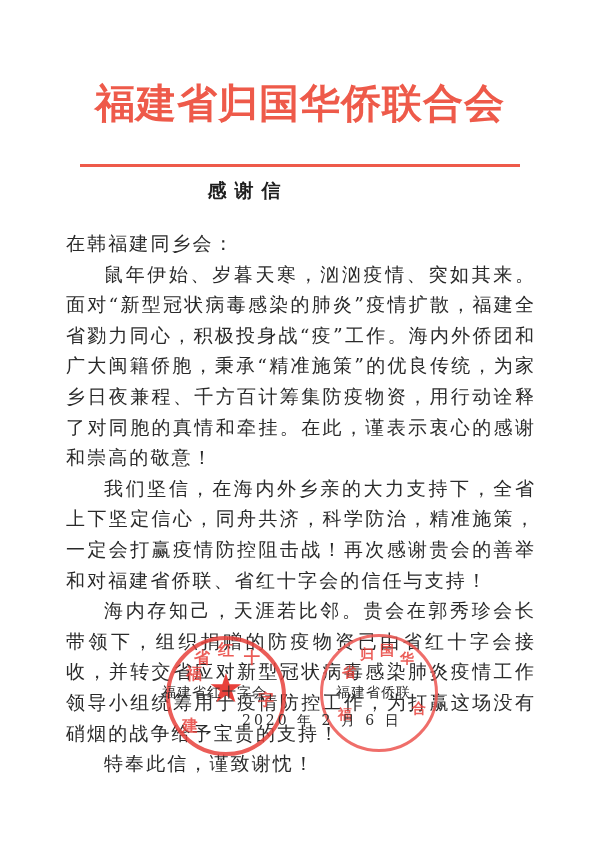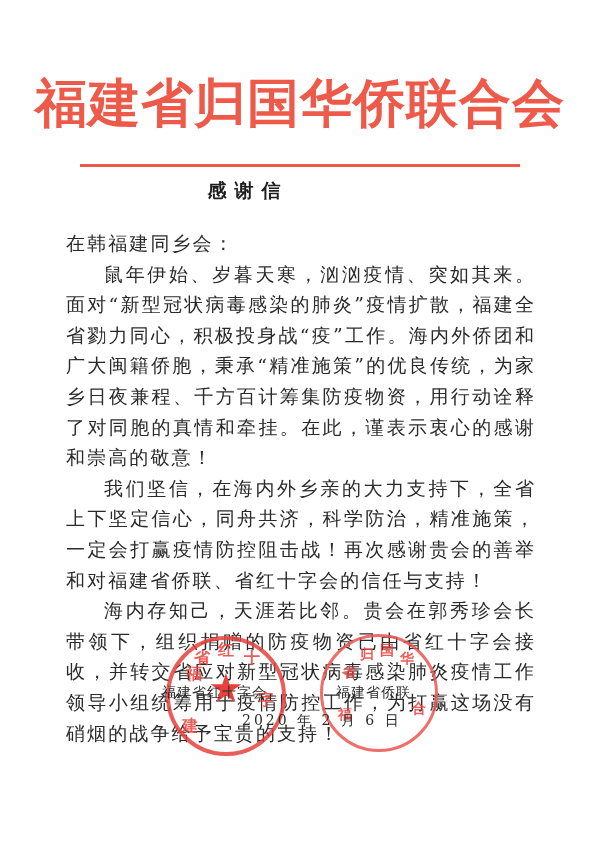--- a/index.html
+++ b/index.html
@@ -1,17 +1,17 @@
 <!DOCTYPE html>
 <html><head>
 <meta charset="utf-8">
 <style>
   html, body { margin: 0; padding: 0; }
   body { width: 600px; height: 848px; background: #ffffff; position: relative; overflow: hidden; font-family: "DejaVu Serif", serif; color: #222; }
-  .letterhead { position: absolute; top: 78px; left: 0; width: 600px; text-align: center; font-family: "DejaVu Serif", serif; font-weight: bold; font-size: 52px; color: #ee5a4a; letter-spacing: 1px; line-height: 50px; }
+  .letterhead { position: absolute; top: 78px; left: 0; width: 600px; text-align: center; font-family: "DejaVu Serif", serif; font-weight: bold; font-size: 40px; color: #ee5a4a; letter-spacing: 1px; line-height: 50px; }
   .redline { position: absolute; top: 164px; left: 80px; width: 440px; height: 3px; background: #ee5a4a; }
   .doc-title { position: absolute; top: 178px; left: 0; width: 496px; text-align: center; font-size: 19px; font-weight: bold; letter-spacing: 8px; color: #1e1e1e; }
   .body { position: absolute; top: 228px; left: 66px; width: 470px; font-size: 19px; line-height: 30.6px; letter-spacing: 2.1px; color: #2a2a2a; }
   .body p { margin: 0; text-align: justify; }
   .body p.indent { text-indent: 2em; }
   .stamp { position: absolute; border-radius: 50%; border: 4px solid #e8413b; opacity: 0.85; }
   .stamp-left { left: 166px; top: 636px; width: 112px; height: 112px; }
   .stamp-right { left: 320px; top: 634px; width: 112px; height: 112px; border-width: 3px; border-color: #ec5550; }
   .star { position: absolute; left: 208px; top: 668px; font-size: 40px; color: #e8413b; line-height: 40px; }
   .stamp-char { position: absolute; color: #e8413b; font-weight: bold; font-size: 16px; opacity: 0.85; }
@@ -25,20 +25,21 @@
 
 <div class="letterhead">福建省归国华侨联合会</div>
 <div class="redline"></div>
 <div class="doc-title">感谢信</div>
 
 <div class="body">
   <p>在韩福建同乡会：</p>
   <p class="indent">鼠年伊始、岁暮天寒，汹汹疫情、突如其来。面对“新型冠状病毒感染的肺炎”疫情扩散，福建全省勠力同心，积极投身战“疫”工作。海内外侨团和广大闽籍侨胞，秉承“精准施策”的优良传统，为家乡日夜兼程、千方百计筹集防疫物资，用行动诠释了对同胞的真情和牵挂。在此，谨表示衷心的感谢和崇高的敬意！</p>
   <p class="indent">我们坚信，在海内外乡亲的大力支持下，全省上下坚定信心，同舟共济，科学防治，精准施策，一定会打赢疫情防控阻击战！再次感谢贵会的善举和对福建省侨联、省红十字会的信任与支持！</p>
   <p class="indent">海内存知己，天涯若比邻。贵会在郭秀珍会长带领下，组织捐赠的防疫物资已由省红十字会接收，并转交省应对新型冠状病毒感染肺炎疫情工作领导小组统筹用于疫情防控工作，为打赢这场没有硝烟的战争给予宝贵的支持！</p>
+  <p class="indent">特奉此信，谨致谢忱！</p>
 </div>
 
 <div class="stamp stamp-left"></div>
 <div class="star">★</div>
 <span class="stamp-char" style="left:186px;top:664px;">福</span>
 <span class="stamp-char" style="left:194px;top:648px;">省</span>
 <span class="stamp-char" style="left:218px;top:640px;">红</span>
 <span class="stamp-char" style="left:244px;top:648px;">十</span>
 <span class="stamp-char" style="left:258px;top:690px;">字</span>
 <span class="stamp-char" style="left:182px;top:716px;">建</span>

